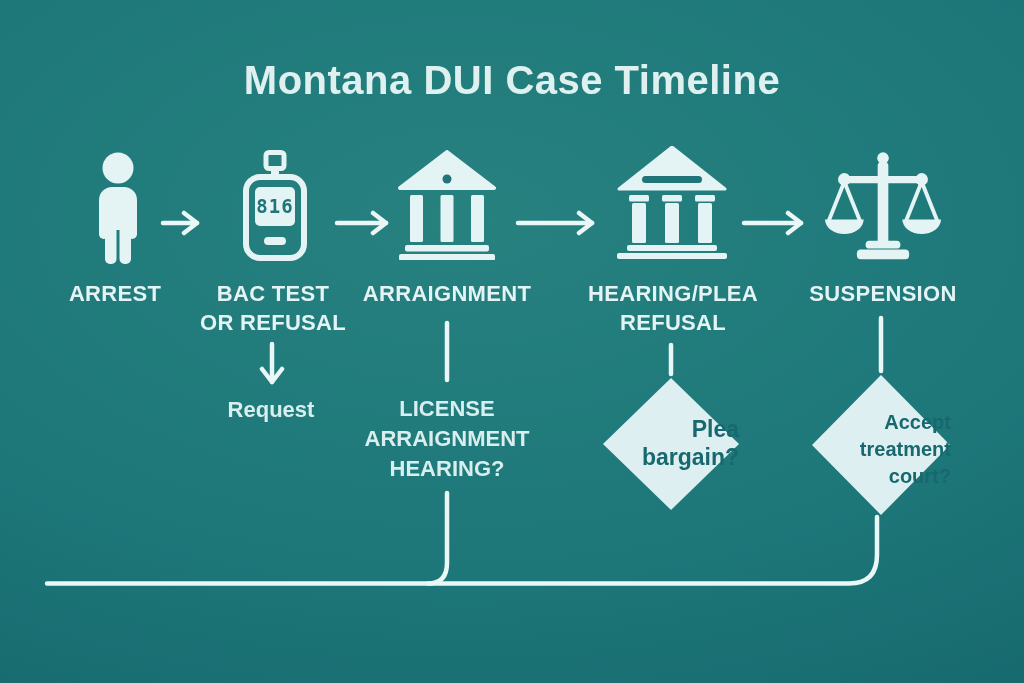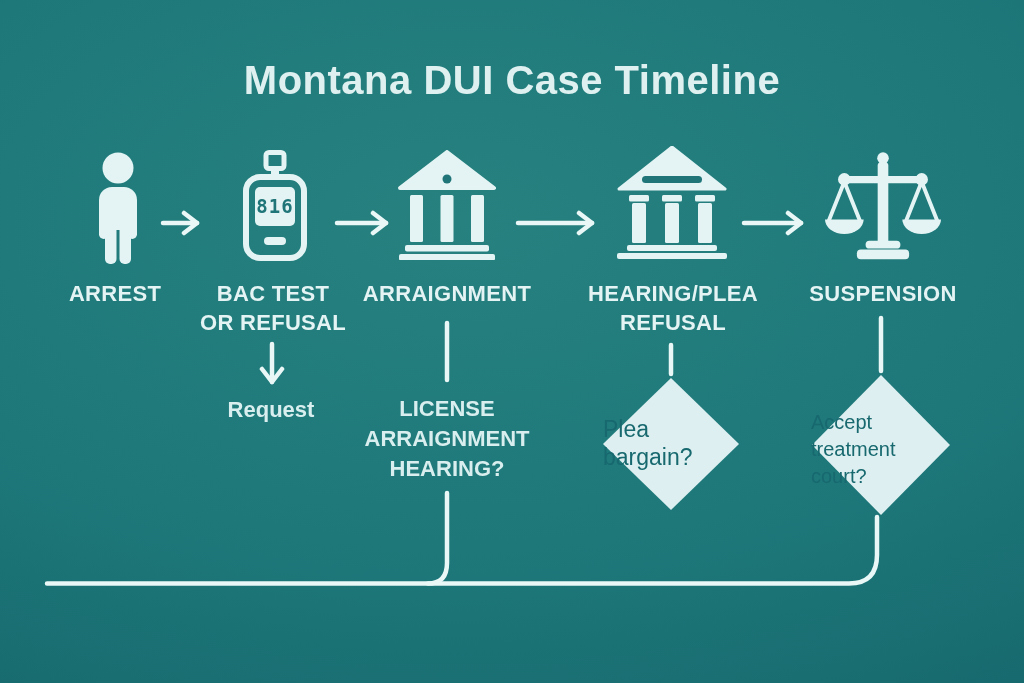--- a/index.html
+++ b/index.html
@@ -14,21 +14,21 @@
     font-size:40px;font-weight:700;letter-spacing:.5px;color:#dff0f0;
   }
   .stage-label{
     top:279px;text-align:center;font-size:22px;font-weight:700;
     letter-spacing:.3px;line-height:29px;color:#e4f3f3;white-space:nowrap;
   }
   .sub-label{
     text-align:center;font-size:22px;font-weight:700;line-height:30px;color:#d9eeee;
   }
   .diamond-label{
-    text-align:left;font-weight:400;color:#17696f;
+    text-align:right;font-weight:700;color:#17696f;
   }
   svg{display:block;}
   .overlay{left:0;top:0;}
 </style>
 </head>
 <body>
 
 <div id="canvas">
 
   <div class="abs title">Montana DUI Case Timeline</div>

